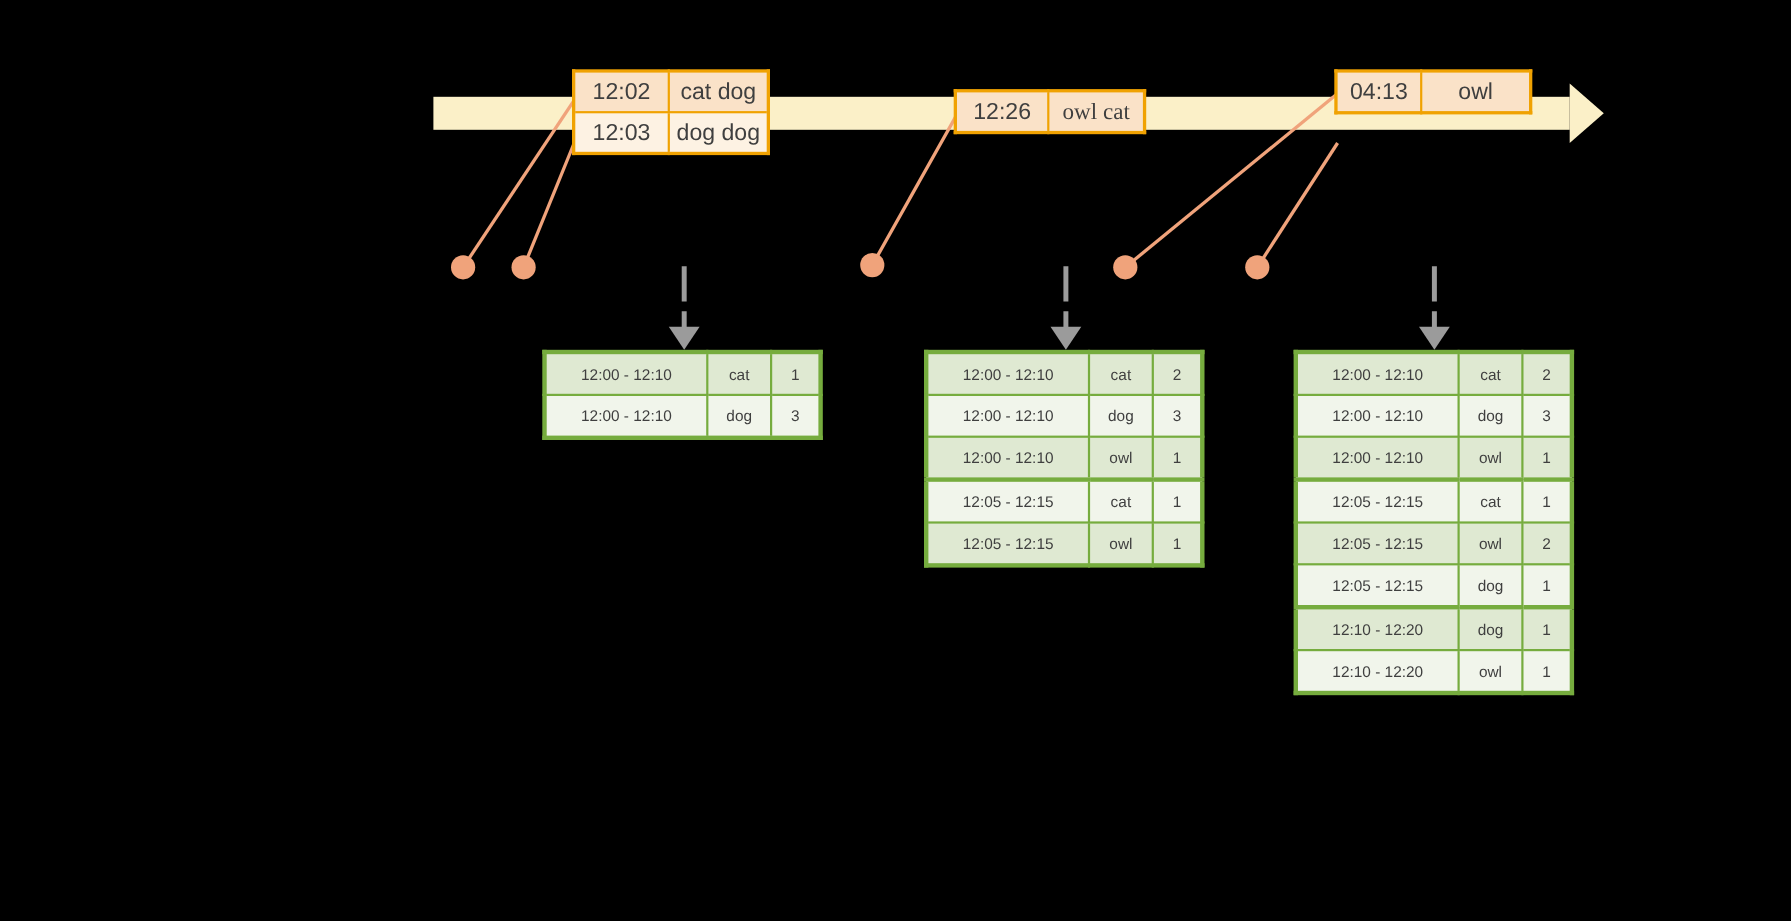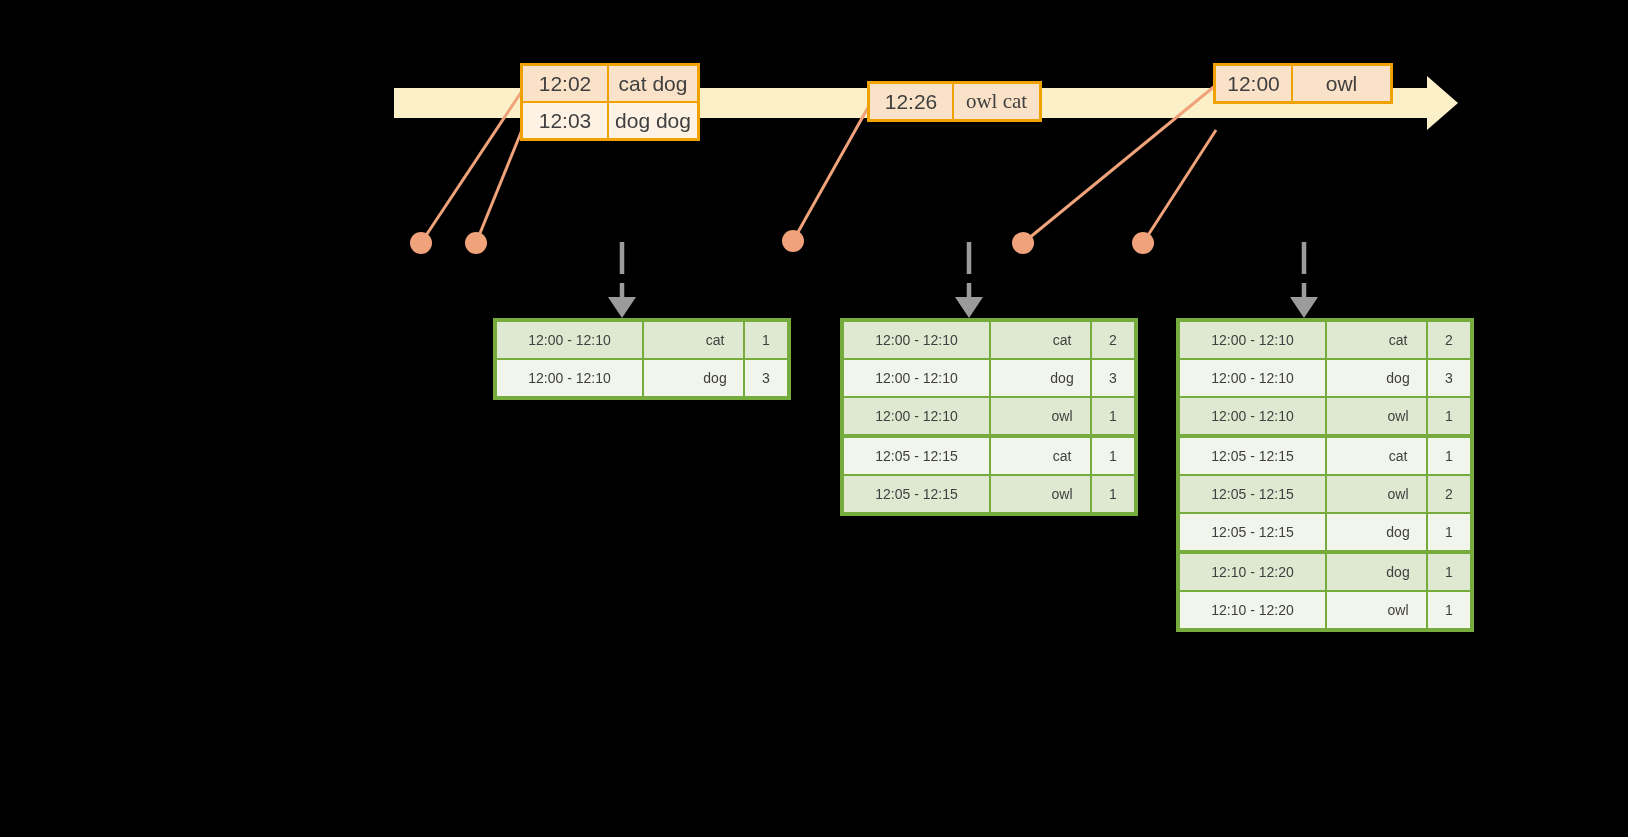--- a/index.html
+++ b/index.html
@@ -16,21 +16,21 @@
   .etable{border:3px solid var(--eb);}
   .etable td{border:2px solid var(--eb);height:35px;text-align:center;vertical-align:middle;
              color:var(--text);font-size:21px;line-height:35px;padding:0;}
   .etable tr:nth-child(odd) td{background:var(--peach);}
   .etable tr:nth-child(even) td{background:var(--cream);}
   
   .rtable{border:4px solid var(--gb);}
   .rtable td{border:2px solid var(--gb);height:36px;text-align:center;vertical-align:middle;
              color:var(--text);font-size:14px;line-height:36px;padding:0;}
   .rtable td:nth-child(1){width:145px;}
-  .rtable td:nth-child(2){width:56px;padding-left:43px;}
+  .rtable td:nth-child(2){width:56px;}
   .rtable td:nth-child(3){width:42px;}
   .rtable tr:nth-child(odd) td{background:var(--gtint);}
   .rtable tr:nth-child(even) td{background:var(--glight);}
   .rtable tr.group-start td{border-top-width:4px;}
 </style>
 </head>
 <body>
 
 <div id="canvas">
 
@@ -92,21 +92,21 @@
             <td style="width: 82px;">12:26</td>
             <td style="width: 85px; font-family: Liberation Serif, serif;">owl cat</td>
           </tr>
         </tbody>
       </table>
     </div>
   <div class="floating" id="et2" style="left:1213px;top:63px">
       <table class="etable">
         <tbody>
           <tr>
-            <td style="width: 75px;">12:00</td>
+            <td style="width: 75px;">04:13</td>
             <td style="width: 97px;">owl</td>
           </tr>
         </tbody>
       </table>
     </div>
 
   <div class="floating" id="rt0" style="left:493px;top:318px">
       <table class="rtable">
         <tbody>
           <tr>

